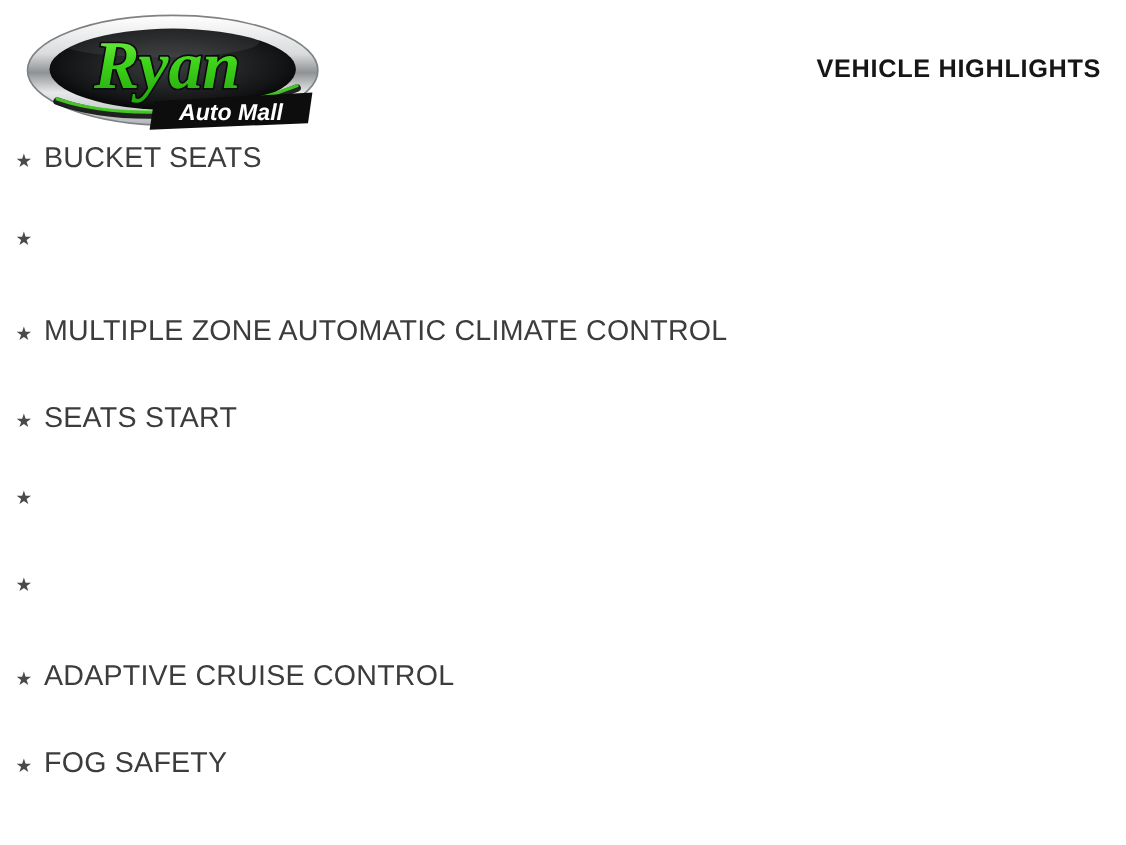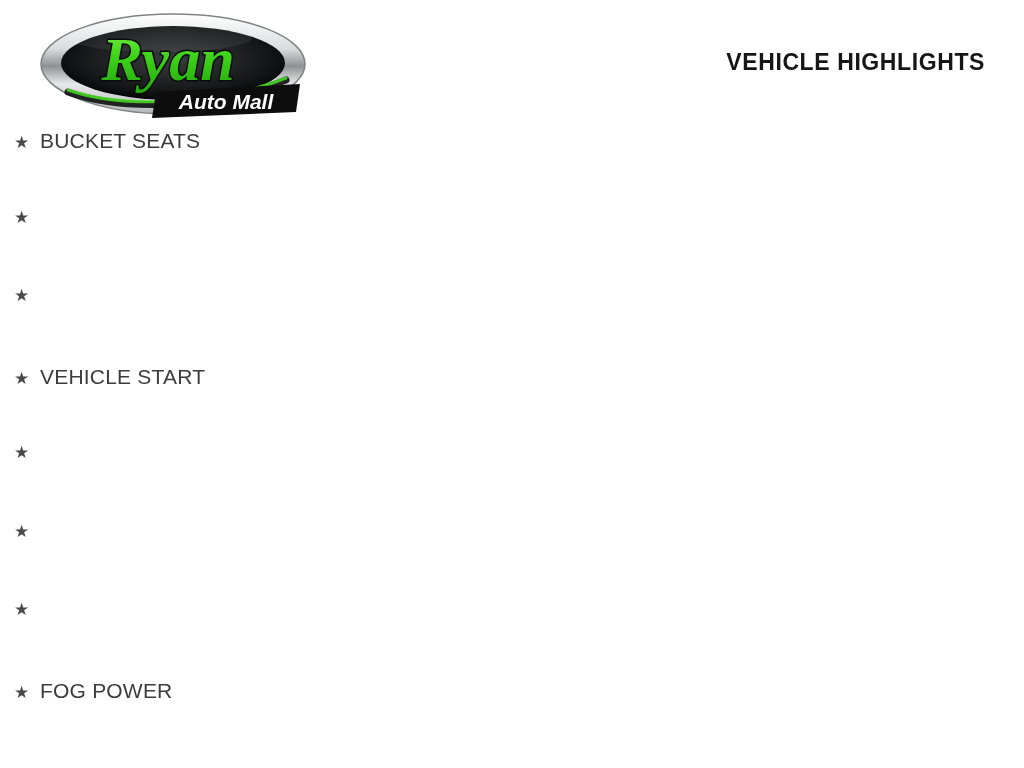--- a/index.html
+++ b/index.html
@@ -17,30 +17,30 @@
   }
 
   
   .header {
     position: relative;
     height: 130px;
   }
 
   .logo {
     position: absolute;
-    left: 28px;
+    left: 12px;
     top: 8px;
     width: 290px;
     height: 118px;
   }
   .logo svg { display: block; }
 
   .page-title {
     position: absolute;
-    right: 39px;
+    right: 23px;
     top: 49px;
     font-size: 23px;
     font-weight: bold;
     letter-spacing: 0.6px;
     color: #161616;
     white-space: nowrap;
   }
 
   
   .highlights {
@@ -55,21 +55,21 @@
   }
   .star-icon {
     width: 26px;
     flex: 0 0 26px;
     font-size: 17px;
     line-height: 1;
     color: #4a4a4a;
     text-align: left;
   }
   .highlight-text {
-    font-size: 21px;
+    font-size: 26px;
     line-height: 1;
     color: #3c3c3c;
     letter-spacing: 0.2px;
     white-space: nowrap;
   }
 </style>
 </head>
 <body>
 
 <div class="header">
@@ -121,31 +121,33 @@
 <ul class="highlights">
   <li class="highlight-item">
     <span class="star-icon">★</span>
     <span class="highlight-text">BUCKET SEATS</span>
   </li>
   <li class="highlight-item">
     <span class="star-icon">★</span>
   </li>
   <li class="highlight-item">
     <span class="star-icon">★</span>
+    <span class="highlight-text">MULTIPLE ZONE AUTOMATIC CLIMATE CONTROL</span>
   </li>
   <li class="highlight-item">
     <span class="star-icon">★</span>
-    <span class="highlight-text">VEHICLE START</span>
+    <span class="highlight-text">SEATS START</span>
   </li>
   <li class="highlight-item">
     <span class="star-icon">★</span>
   </li>
   <li class="highlight-item">
     <span class="star-icon">★</span>
   </li>
   <li class="highlight-item">
     <span class="star-icon">★</span>
+    <span class="highlight-text">ADAPTIVE CRUISE CONTROL</span>
   </li>
   <li class="highlight-item">
     <span class="star-icon">★</span>
-    <span class="highlight-text">FOG POWER</span>
+    <span class="highlight-text">FOG SAFETY</span>
   </li>
 </ul>
 
 </body></html>

